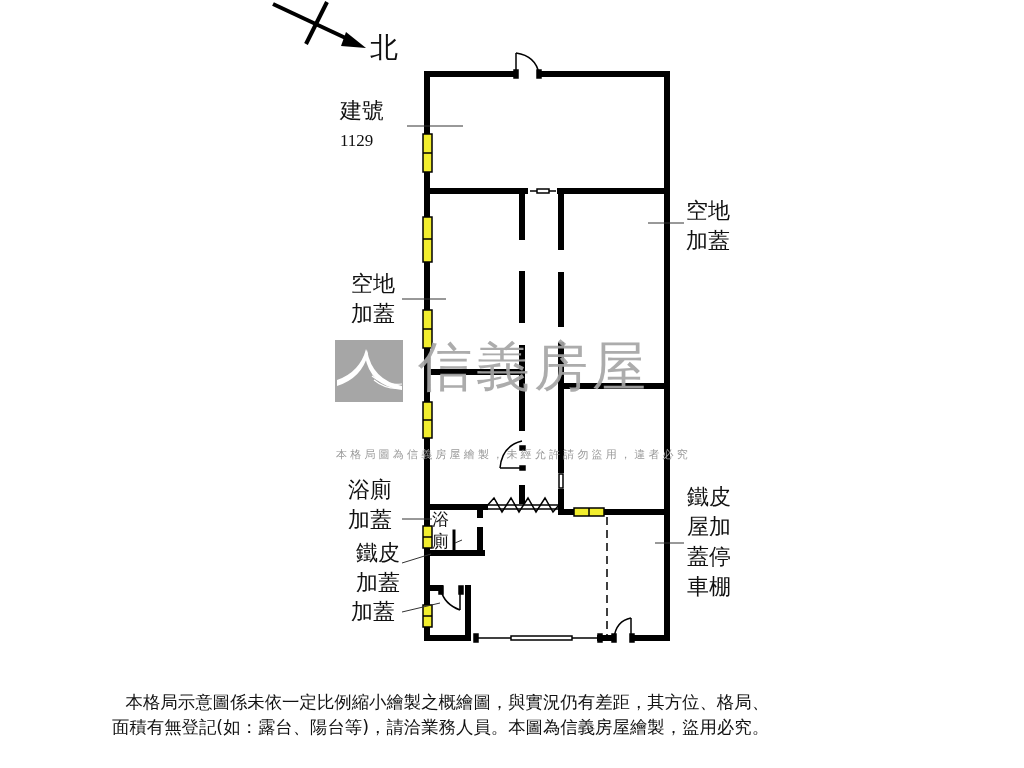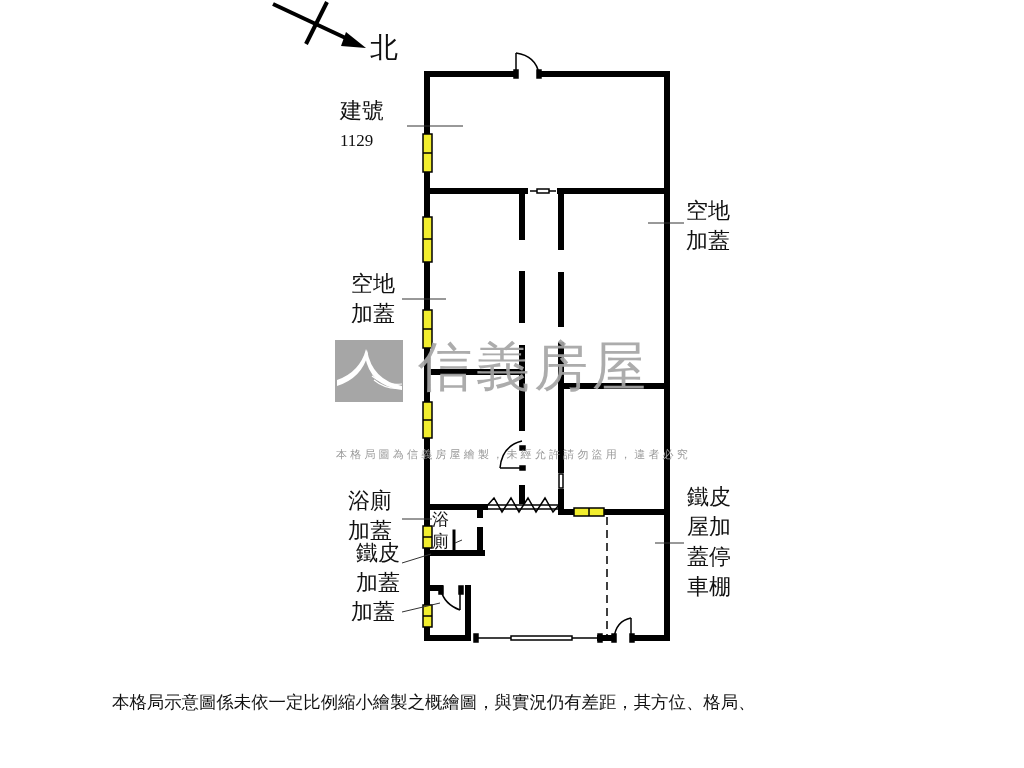--- a/index.html
+++ b/index.html
@@ -151,21 +151,21 @@
 <div class="lbl" style="left:351px;top:269px;">
   <div>空地</div>
   <div>加蓋</div>
 </div>
 
 <div class="lbl" style="left:686px;top:196px;">
   <div>空地</div>
   <div>加蓋</div>
 </div>
 
-<div class="lbl" style="left:348px;top:486px;">
+<div class="lbl" style="left:348px;top:475px;">
   <div>浴廁</div>
   <div>加蓋</div>
 </div>
 
 <div class="lbl" style="left:432px;top:508px;font-size:17px;line-height:22px;">
   <div>浴</div>
   <div>廁</div>
 </div>
 
 <div class="lbl" style="left:356px;top:538px;">
@@ -179,13 +179,14 @@
 
 <div class="lbl" style="left:687px;top:482px;">
   <div>鐵皮</div>
   <div>屋加</div>
   <div>蓋停</div>
   <div>車棚</div>
 </div>
 
 <div class="disclaimer">
   <div>本格局示意圖係未依一定比例縮小繪製之概繪圖，與實況仍有差距，其方位、格局、</div>
+  <div>面積有無登記(如：露台、陽台等)，請洽業務人員。本圖為信義房屋繪製，盜用必究。</div>
 </div>
 
 </body></html>

